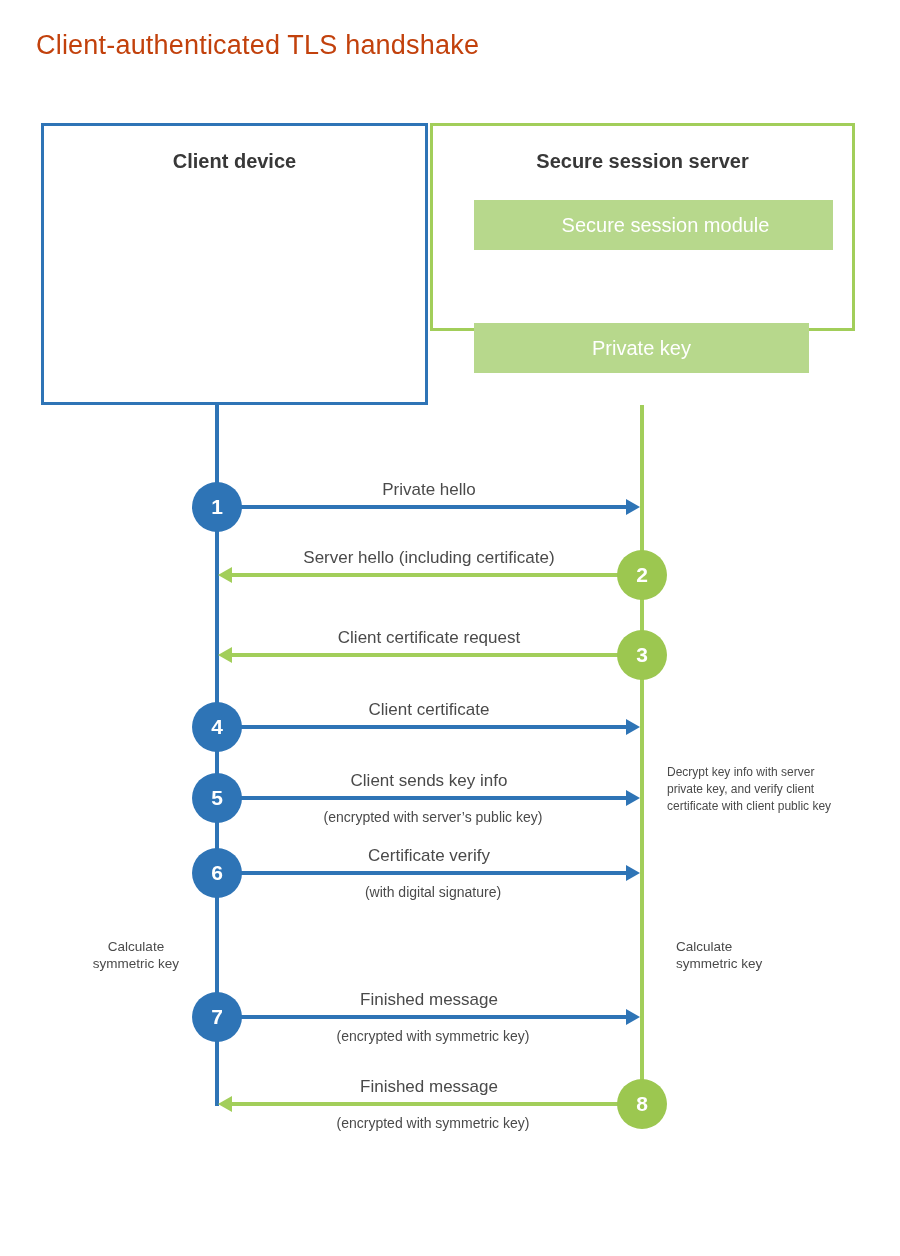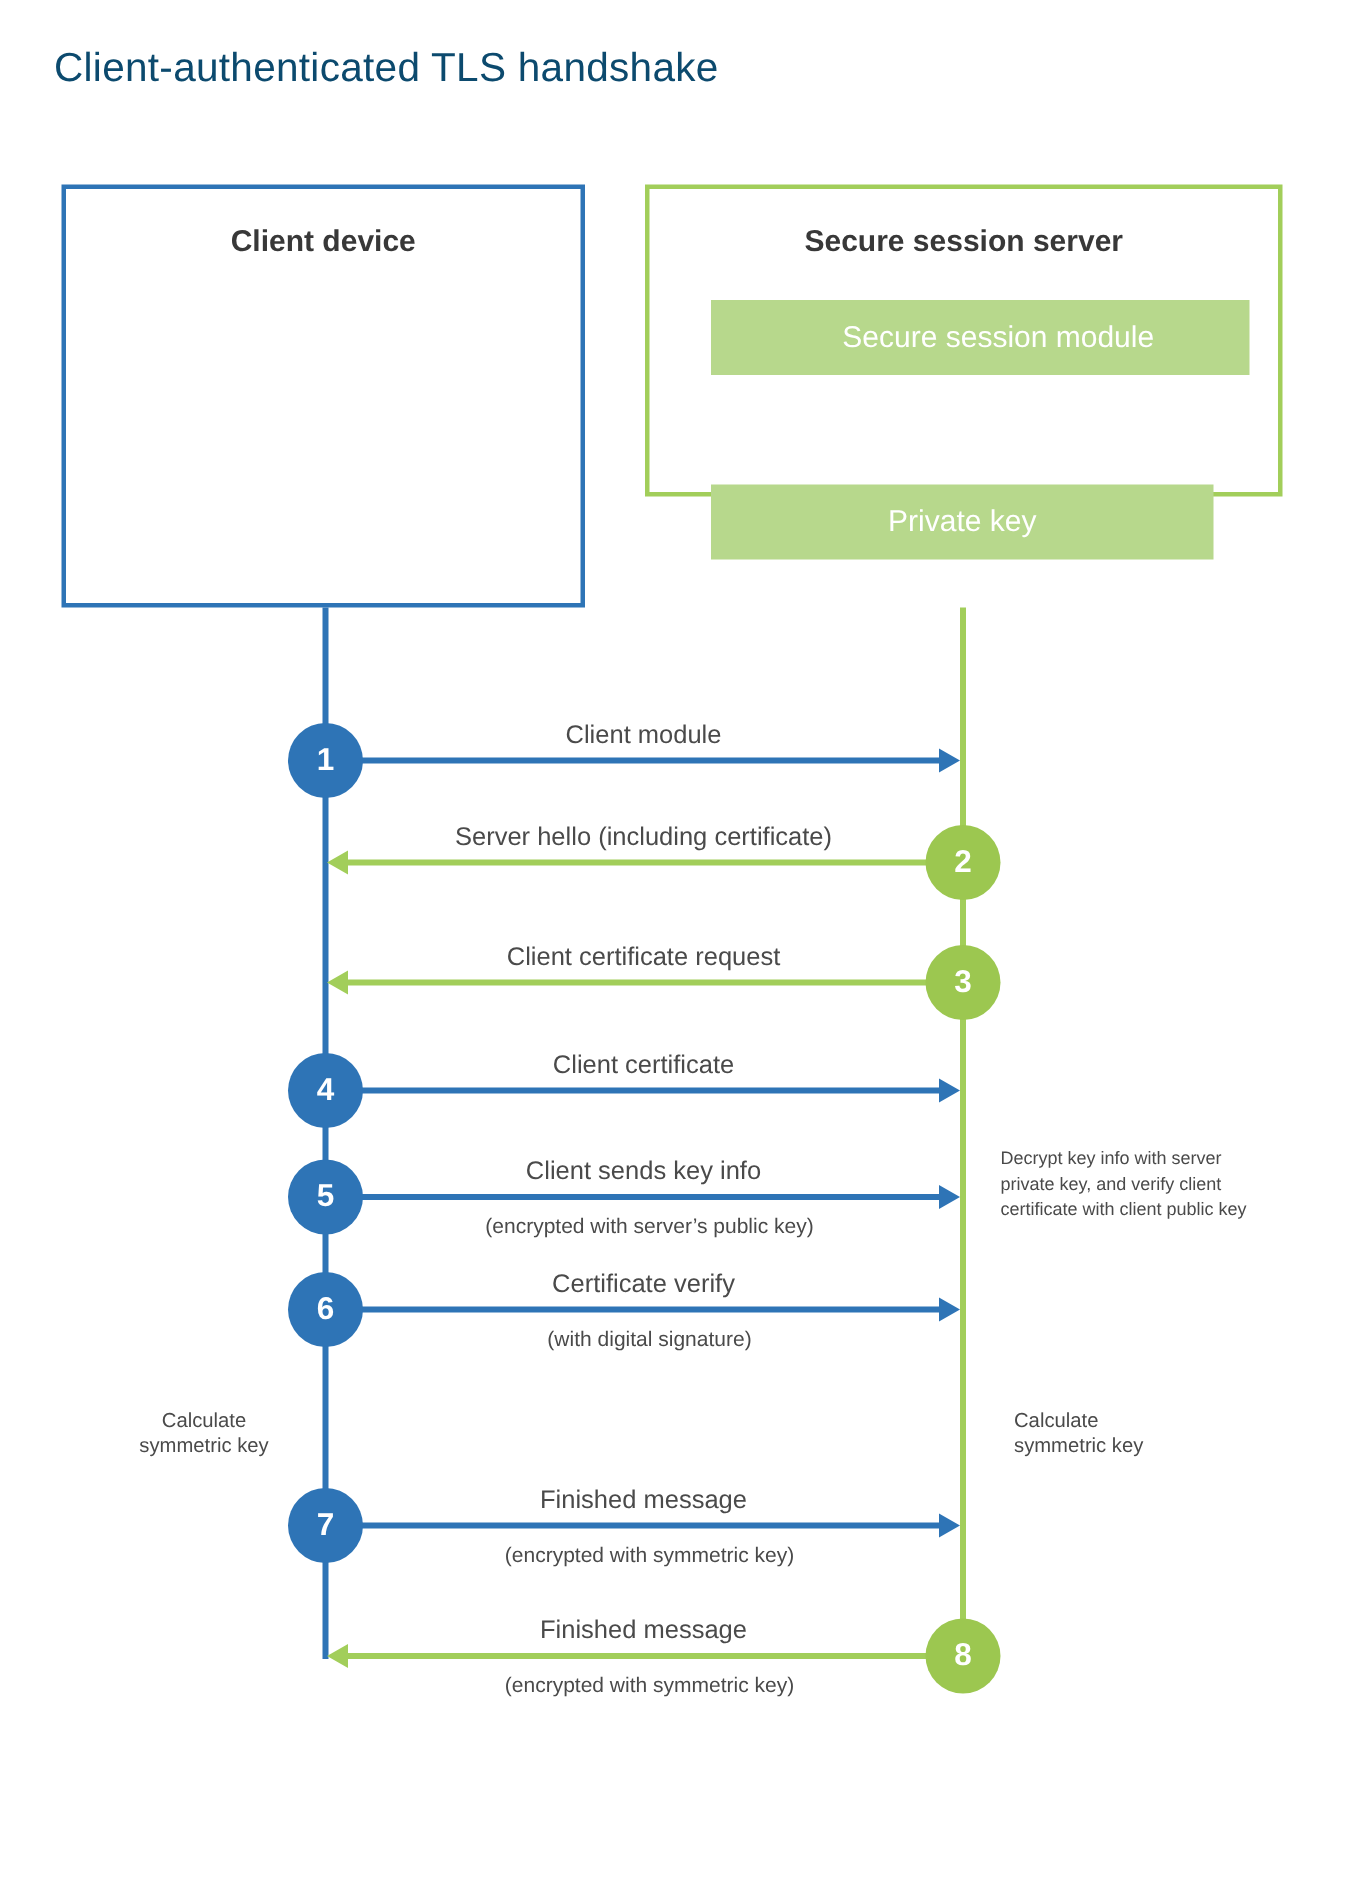--- a/index.html
+++ b/index.html
@@ -2,26 +2,26 @@
 <html><head>
 <meta charset="utf-8">
 <style>
   html,body{margin:0;padding:0;background:#ffffff;}
   #canvas{
     position:relative;width:900px;height:1256px;background:#ffffff;
     font-family:"Liberation Sans",sans-serif;overflow:hidden;
   }
   .abs{position:absolute;}
   #page-title{
-    left:36px;top:30px;font-size:27px;font-weight:300;color:#0c4a6e;
+    left:36px;top:30px;font-size:27px;font-weight:300;color:#c2410c;
     letter-spacing:0.2px;
   }
   
   .entity-box{background:#ffffff;box-sizing:border-box;}
-  #client-box{left:41px;top:123px;width:349px;height:282px;border:3px solid #2e74b6;padding-left:33px;}
+  #client-box{left:41px;top:123px;width:387px;height:282px;border:3px solid #2e74b6;padding-left:33px;}
   #server-box{left:430px;top:123px;width:425px;height:208px;border:3px solid #a2ce5a;}
   .entity-title{
     position:absolute;left:0;right:0;top:24px;text-align:center;
     font-size:20px;font-weight:bold;color:#383838;
   }
   #client-app-box{
     position:absolute;left:34px;top:74px;width:276px;height:173px;background:#5b9bd5;
     display:flex;align-items:center;justify-content:center;text-align:center;
   }
   #client-app-box .module-label{width:190px;font-size:20px;color:#ffffff;line-height:30px;}
@@ -78,21 +78,21 @@
     <div class="server-bar" style="top:197px;">Private key</div>
   </div>
 
   <div class="abs lifeline" id="client-lifeline"></div>
   <div class="abs lifeline" id="server-lifeline"></div>
 
   <div id="messages">
       <div class="step-circle client" style="left: 192px; top: 482px; position: absolute;">1</div>
       <div class="arrow-line client" style="left: 217px; top: 505px; width: 409px; position: absolute;"></div>
       <div class="arrow-head client" style="left: 626px; top: 499px; position: absolute;"></div>
-      <div class="message-label" style="top: 479px; position: absolute;">Client module</div>
+      <div class="message-label" style="top: 479px; position: absolute;">Private hello</div>
       <div class="step-circle server" style="left: 617px; top: 550px; position: absolute;">2</div>
       <div class="arrow-line server" style="left: 232px; top: 573px; width: 410px; position: absolute;"></div>
       <div class="arrow-head server" style="left: 218px; top: 567px; position: absolute;"></div>
       <div class="message-label" style="top: 547px; position: absolute;">Server hello (including certificate)</div>
       <div class="step-circle server" style="left: 617px; top: 630px; position: absolute;">3</div>
       <div class="arrow-line server" style="left: 232px; top: 653px; width: 410px; position: absolute;"></div>
       <div class="arrow-head server" style="left: 218px; top: 647px; position: absolute;"></div>
       <div class="message-label" style="top: 627px; position: absolute;">Client certificate request</div>
       <div class="step-circle client" style="left: 192px; top: 702px; position: absolute;">4</div>
       <div class="arrow-line client" style="left: 217px; top: 725px; width: 409px; position: absolute;"></div>

